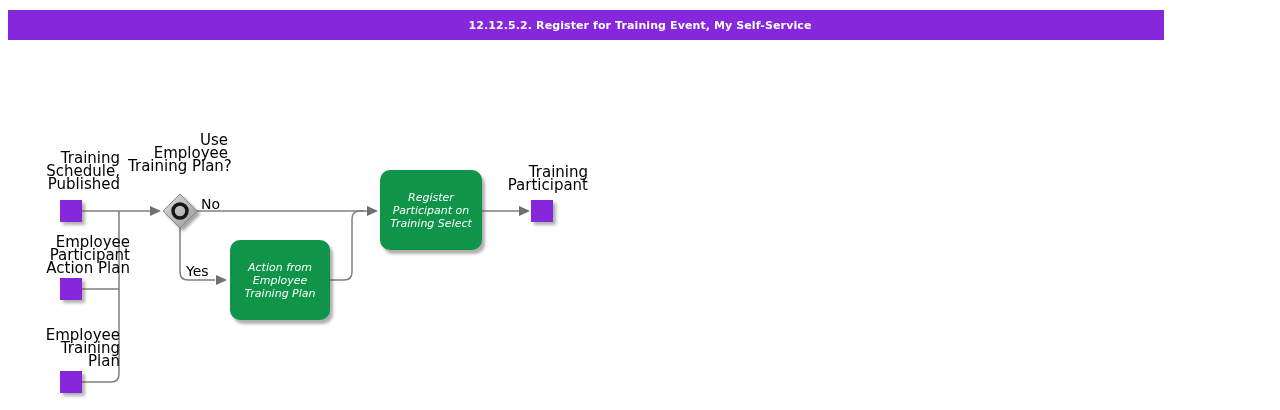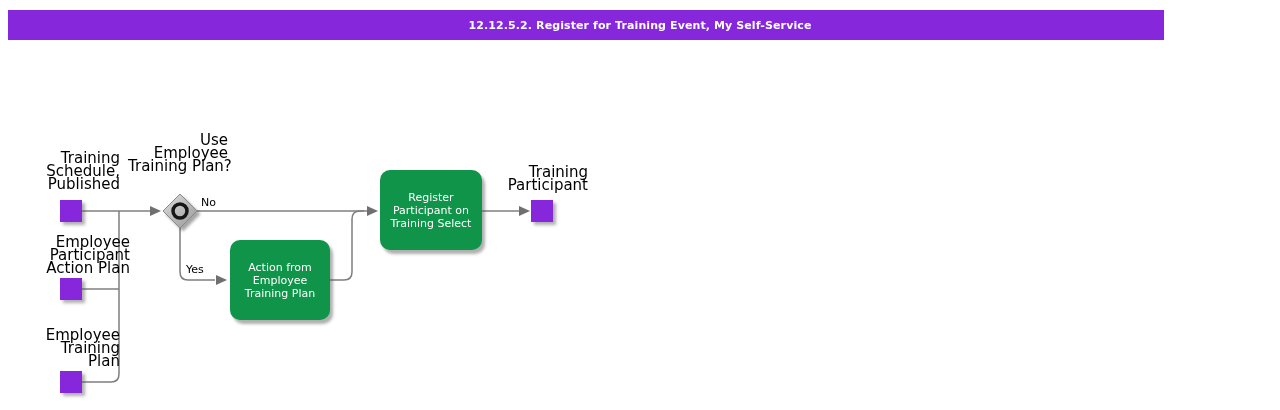--- a/index.html
+++ b/index.html
@@ -26,38 +26,38 @@
   .titlebar span{
     color:#ffffff;font-size:11px;font-weight:bold;letter-spacing:0.1px;
   }
   .wires{position:absolute;left:0;top:0;}
   .node-label{
     position:absolute;text-align:right;
     font-size:15px;line-height:13px;color:var(--text-black);
   }
   .node-label span{display:block;white-space:nowrap;}
   .branch-label{
-    position:absolute;font-size:11px;color:var(--text-black);white-space:nowrap;
+    position:absolute;font-size:14px;color:var(--text-black);white-space:nowrap;
   }
   .event-square{
     position:absolute;width:22px;height:22px;
     background:var(--accent-purple);
     box-shadow:3px 3px 3px rgba(80,80,80,0.45);
   }
   .task-box{
     position:absolute;width:102px;height:80px;
     background:var(--task-green);
     border-radius:10px;
     box-shadow:3px 4px 3px rgba(80,80,80,0.45);
     display:flex;align-items:center;justify-content:center;
   }
   .task-box .task-text{
     color:#ffffff;font-size:11px;line-height:13px;text-align:center;
   }
-  .task-box .task-text span{display:block;white-space:nowrap;}
+  .task-box .task-text span{display:block;white-space:nowrap;font-style:italic;}
 </style>
 </head>
 <body>
 
 <div class="stage">
 
   <div class="titlebar">
     <span>12.12.5.2. Register for Training Event, My Self-Service</span>
   </div>
 

